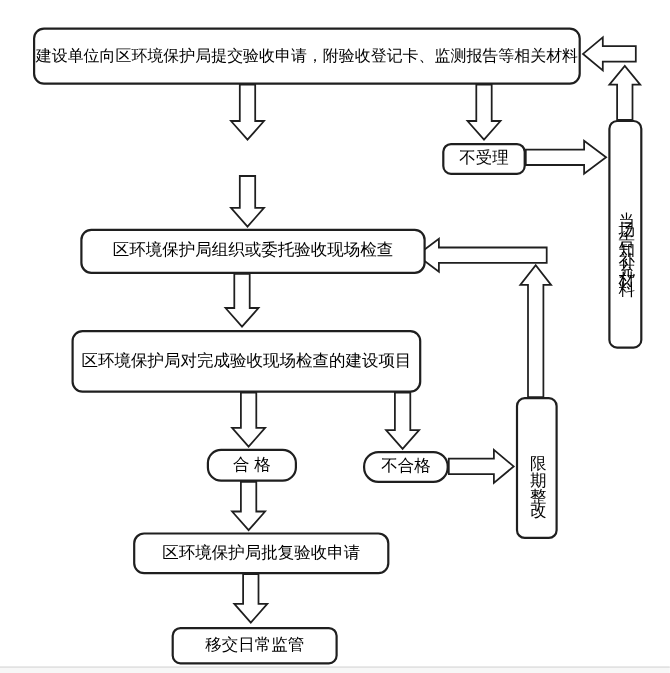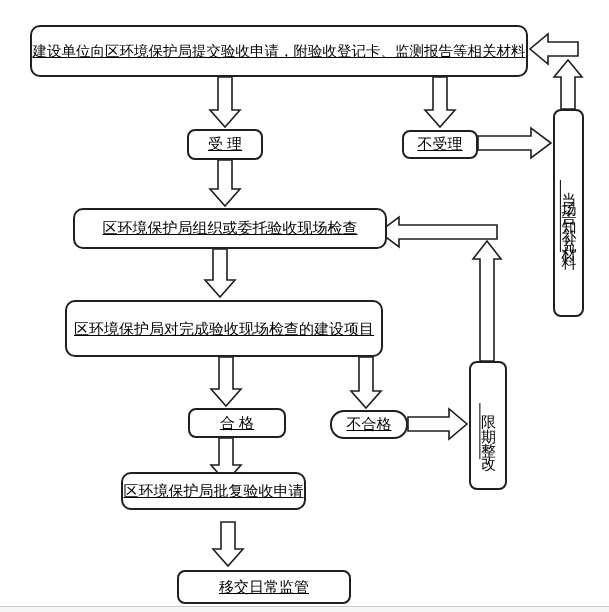--- a/index.html
+++ b/index.html
@@ -19,39 +19,38 @@
     background:#ffffff;
     border:2px solid #1f1f1f;
     border-radius:8px;
     display:flex;
     align-items:center;
     justify-content:center;
     text-align:center;
     font-size:15px;
     line-height:1.25;
     white-space:nowrap;
-    text-decoration:underline;
   }
   .node.wide{border-radius:10px;}
   .node.vertical{
     writing-mode:vertical-rl;
     text-orientation:upright;
     white-space:normal;
   }
   #node-submit{left:30px;top:25px;width:498px;height:52px;font-size:14.5px;}
   #node-accept{left:187px;top:129px;width:76px;height:31px;}
   #node-reject{left:402px;top:130px;width:76px;height:29px;}
   #node-notify{left:553px;top:109px;width:31px;height:208px;letter-spacing:9px;padding-top:6px;}
   #node-inspect{left:73px;top:208px;width:314px;height:41px;}
   #node-review{left:65px;top:300px;width:318px;height:57px;flex-direction:column;line-height:25px;text-align:center;}
-  #node-qualified{left:188px;top:408px;width:98px;height:30px;}
+  #node-qualified{left:188px;top:408px;width:82px;height:30px;border-radius:13px;}
   #node-unqualified{left:330px;top:410px;width:78px;height:29px;border-radius:14px;}
   #node-rectify{left:469px;top:361px;width:38px;height:129px;letter-spacing:14px;padding-top:10px;}
-  #node-approve{left:121px;top:472px;width:185px;height:38px;}
-  #node-handover{left:156px;top:570px;width:174px;height:34px;margin-left:21px;}
+  #node-approve{left:121px;top:484px;width:233px;height:38px;}
+  #node-handover{left:156px;top:570px;width:151px;height:34px;}
   .page-edge-line{
     position:absolute;left:0;top:606px;width:609px;height:1px;
     background:#c8c8c8;
   }
   .page-edge-fill{
     position:absolute;left:0;top:607px;width:609px;height:5px;
     background:#f7f7f7;
   }
 </style>
 </head>
@@ -71,21 +70,20 @@
     <polygon points="213,249 227,249 227,280 235,280 220,297 205,280 213,280"></polygon>
     <polygon points="219,357 233,357 233,389 241,389 226,406 211,389 219,389"></polygon>
     <polygon points="359,357 373,357 373,391 381,391 366,408 351,391 359,391"></polygon>
     <polygon points="408,417 449,417 449,409 467,424 449,439 449,431 408,431"></polygon>
     <polygon points="219,438 233,438 233,465 241,465 226,482 211,465 219,465"></polygon>
     <polygon points="221,522 235,522 235,549 243,549 228,566 213,549 221,549"></polygon>
   </svg>
 
   <div class="node wide" id="node-submit">建设单位向区环境保护局提交验收申请，附验收登记卡、监测报告等相关材料</div>
 
-  <div class="node" id="node-accept">受 理</div>
 
   <div class="node" id="node-reject">不受理</div>
 
   <div class="node vertical" id="node-notify">当场告知补充材料</div>
 
   <div class="node wide" id="node-inspect">区环境保护局组织或委托验收现场检查</div>
 
   <div class="node wide" id="node-review">
     <span>区环境保护局对完成验收现场检查的建设项目</span>
   </div>

